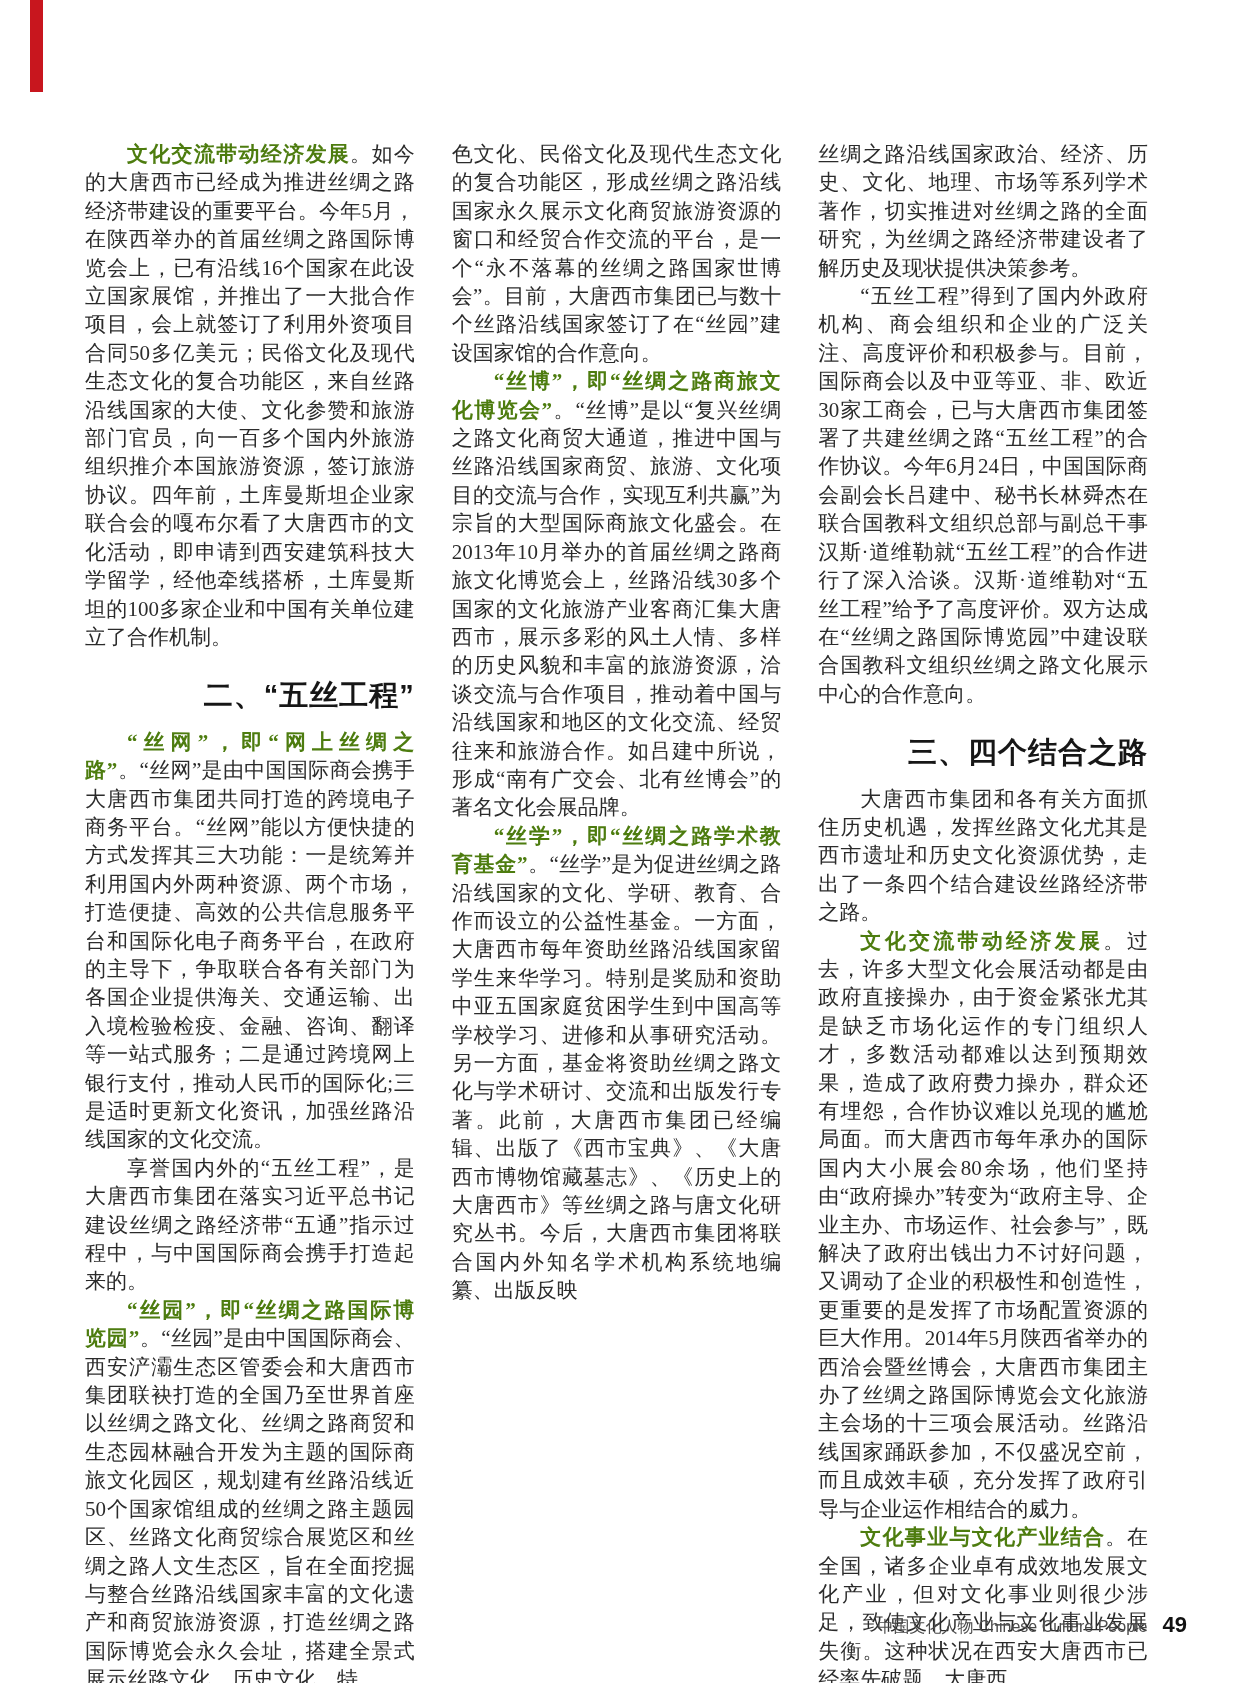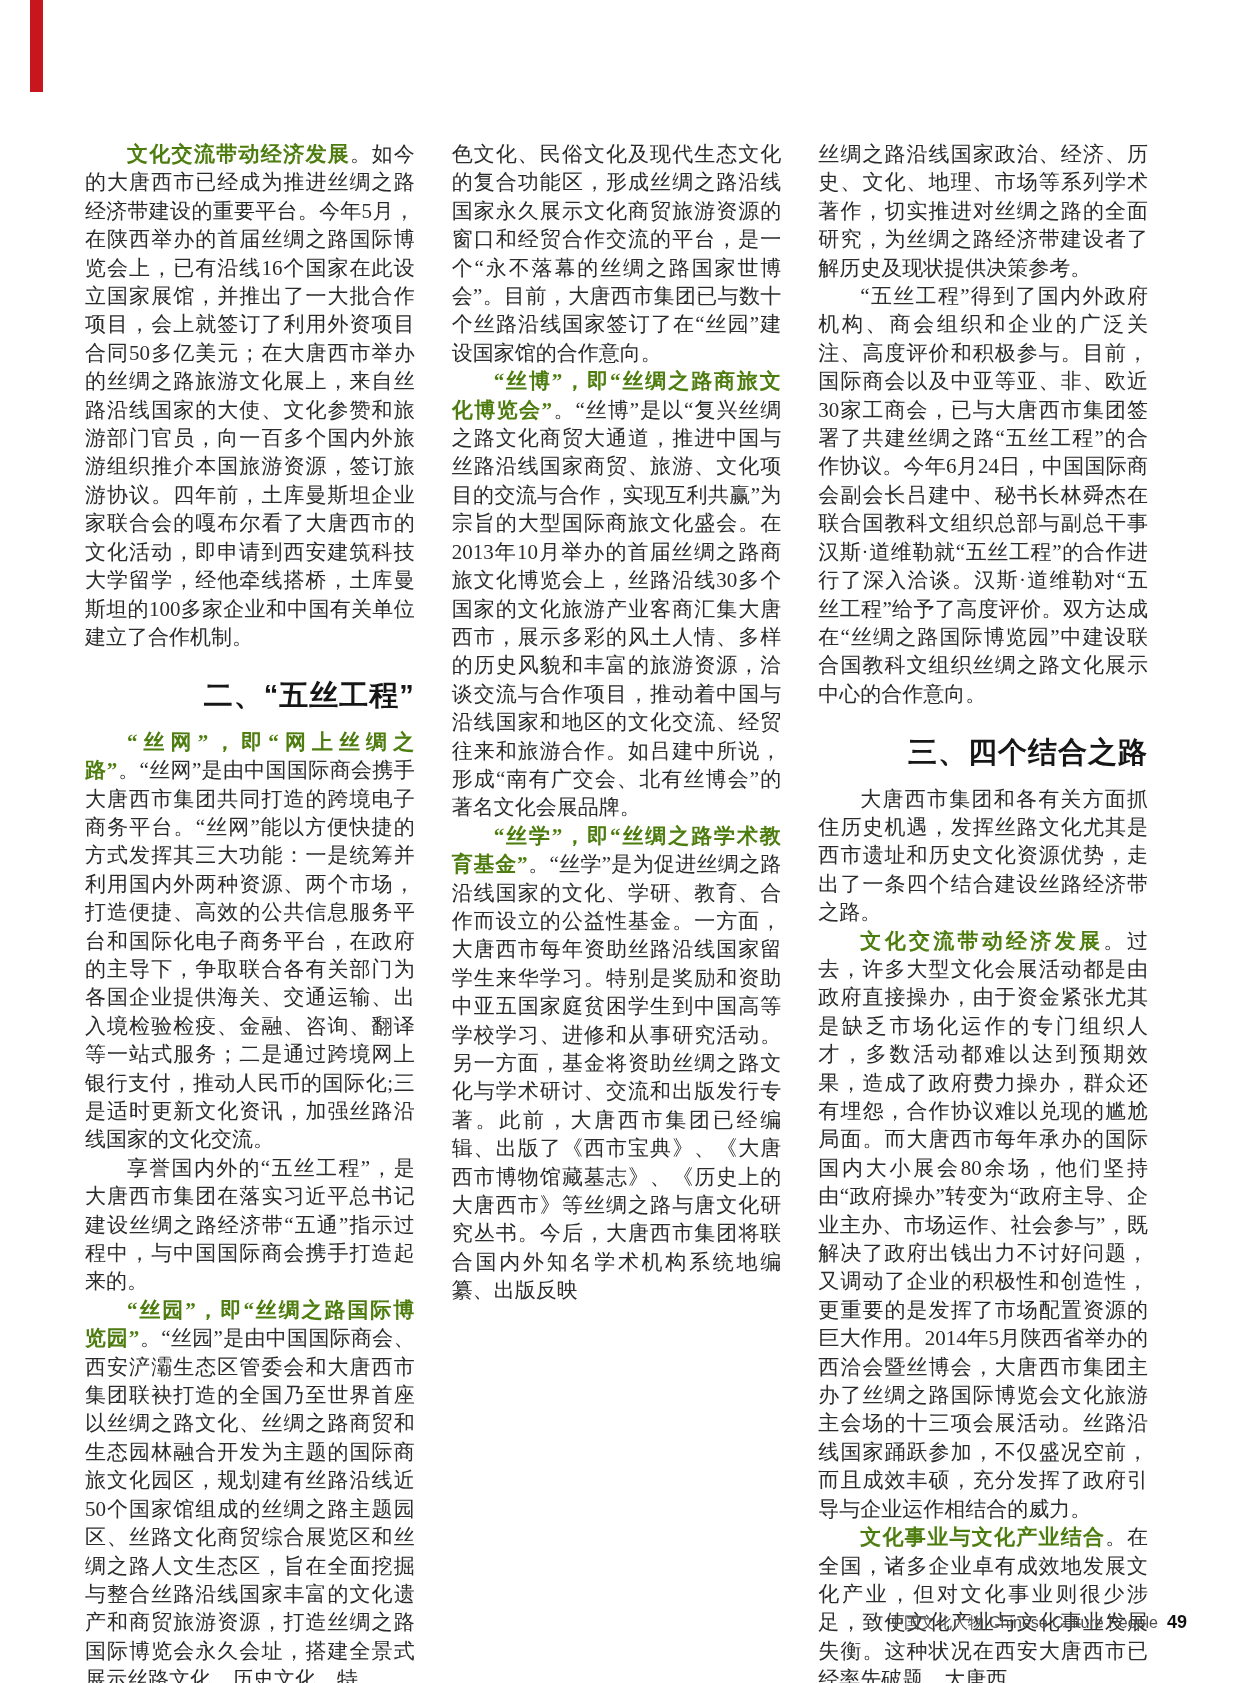--- a/index.html
+++ b/index.html
@@ -19,31 +19,31 @@
     font-family:"Liberation Sans","DejaVu Sans",sans-serif;
     font-size:29px; font-weight:bold; color:#161616;
     text-align:right; margin:30px 0 18px 0; letter-spacing:1px;
   }
   .footer {
     position:absolute; top:1612px; right:53px;
     font-family:"Liberation Sans","DejaVu Sans",sans-serif;
     font-size:16px; color:#4a4a4a;
     display:flex; align-items:baseline; gap:5px;
   }
-  .footer .pagenum { font-weight:bold; color:#111; font-size:18px; margin-left:4px; }
+  .footer .pagenum { font-weight:bold; color:#111; font-size:22px; margin-left:10px; }
 </style>
 </head>
 <body>
 
 <div class="page">
   <div class="corner-accent" style="background: rgb(200, 22, 30);"></div>
 
   <div class="columns">
     <div class="col">
-        <p><b>文化交流带动经济发展</b><span>。如今的大唐西市已经成为推进丝绸之路经济带建设的重要平台。今年5月，在陕西举办的首届丝绸之路国际博览会上，已有沿线16个国家在此设立国家展馆，并推出了一大批合作项目，会上就签订了利用外资项目合同50多亿美元；在大唐西市举办的丝绸之路旅游文化展上，来自丝路沿线国家的大使、文化参赞和旅游部门官员，向一百多个国内外旅游组织推介本国旅游资源，签订旅游协议。四年前，土库曼斯坦企业家联合会的嘎布尔看了大唐西市的文化活动，即申请到西安建筑科技大学留学，经他牵线搭桥，土库曼斯坦的100多家企业和中国有关单位建立了合作机制。</span></p>
+        <p><b>文化交流带动经济发展</b><span>。如今的大唐西市已经成为推进丝绸之路经济带建设的重要平台。今年5月，在陕西举办的首届丝绸之路国际博览会上，已有沿线16个国家在此设立国家展馆，并推出了一大批合作项目，会上就签订了利用外资项目合同50多亿美元；民俗文化及现代生态文化的复合功能区，来自丝路沿线国家的大使、文化参赞和旅游部门官员，向一百多个国内外旅游组织推介本国旅游资源，签订旅游协议。四年前，土库曼斯坦企业家联合会的嘎布尔看了大唐西市的文化活动，即申请到西安建筑科技大学留学，经他牵线搭桥，土库曼斯坦的100多家企业和中国有关单位建立了合作机制。</span></p>
         <h2>二、“五丝工程”</h2>
         <p><b>“丝网”，即“网上丝绸之路”</b><span>。“丝网”是由中国国际商会携手大唐西市集团共同打造的跨境电子商务平台。“丝网”能以方便快捷的方式发挥其三大功能：一是统筹并利用国内外两种资源、两个市场，打造便捷、高效的公共信息服务平台和国际化电子商务平台，在政府的主导下，争取联合各有关部门为各国企业提供海关、交通运输、出入境检验检疫、金融、咨询、翻译等一站式服务；二是通过跨境网上银行支付，推动人民币的国际化;三是适时更新文化资讯，加强丝路沿线国家的文化交流。</span></p>
         <p><span>享誉国内外的“五丝工程”，是大唐西市集团在落实习近平总书记建设丝绸之路经济带“五通”指示过程中，与中国国际商会携手打造起来的。</span></p>
         <p><b>“丝园”，即“丝绸之路国际博览园”</b><span>。“丝园”是由中国国际商会、西安浐灞生态区管委会和大唐西市集团联袂打造的全国乃至世界首座以丝绸之路文化、丝绸之路商贸和生态园林融合开发为主题的国际商旅文化园区，规划建有丝路沿线近50个国家馆组成的丝绸之路主题园区、丝路文化商贸综合展览区和丝绸之路人文生态区，旨在全面挖掘与整合丝路沿线国家丰富的文化遗产和商贸旅游资源，打造丝绸之路国际博览会永久会址，搭建全景式展示丝路文化、历史文化、特</span></p>
       </div>
     <div class="col">
         <p class="cont"><span>色文化、民俗文化及现代生态文化的复合功能区，形成丝绸之路沿线国家永久展示文化商贸旅游资源的窗口和经贸合作交流的平台，是一个“永不落幕的丝绸之路国家世博会”。目前，大唐西市集团已与数十个丝路沿线国家签订了在“丝园”建设国家馆的合作意向。</span></p>
         <p><b>“丝博”，即“丝绸之路商旅文化博览会”</b><span>。“丝博”是以“复兴丝绸之路文化商贸大通道，推进中国与丝路沿线国家商贸、旅游、文化项目的交流与合作，实现互利共赢”为宗旨的大型国际商旅文化盛会。在2013年10月举办的首届丝绸之路商旅文化博览会上，丝路沿线30多个国家的文化旅游产业客商汇集大唐西市，展示多彩的风土人情、多样的历史风貌和丰富的旅游资源，洽谈交流与合作项目，推动着中国与沿线国家和地区的文化交流、经贸往来和旅游合作。如吕建中所说，形成“南有广交会、北有丝博会”的著名文化会展品牌。</span></p>
         <p><b>“丝学”，即“丝绸之路学术教育基金”</b><span>。“丝学”是为促进丝绸之路沿线国家的文化、学研、教育、合作而设立的公益性基金。一方面，大唐西市每年资助丝路沿线国家留学生来华学习。特别是奖励和资助中亚五国家庭贫困学生到中国高等学校学习、进修和从事研究活动。另一方面，基金将资助丝绸之路文化与学术研讨、交流和出版发行专著。此前，大唐西市集团已经编辑、出版了《西市宝典》、《大唐西市博物馆藏墓志》、《历史上的大唐西市》等丝绸之路与唐文化研究丛书。今后，大唐西市集团将联合国内外知名学术机构系统地编纂、出版反映</span></p>
       </div>

